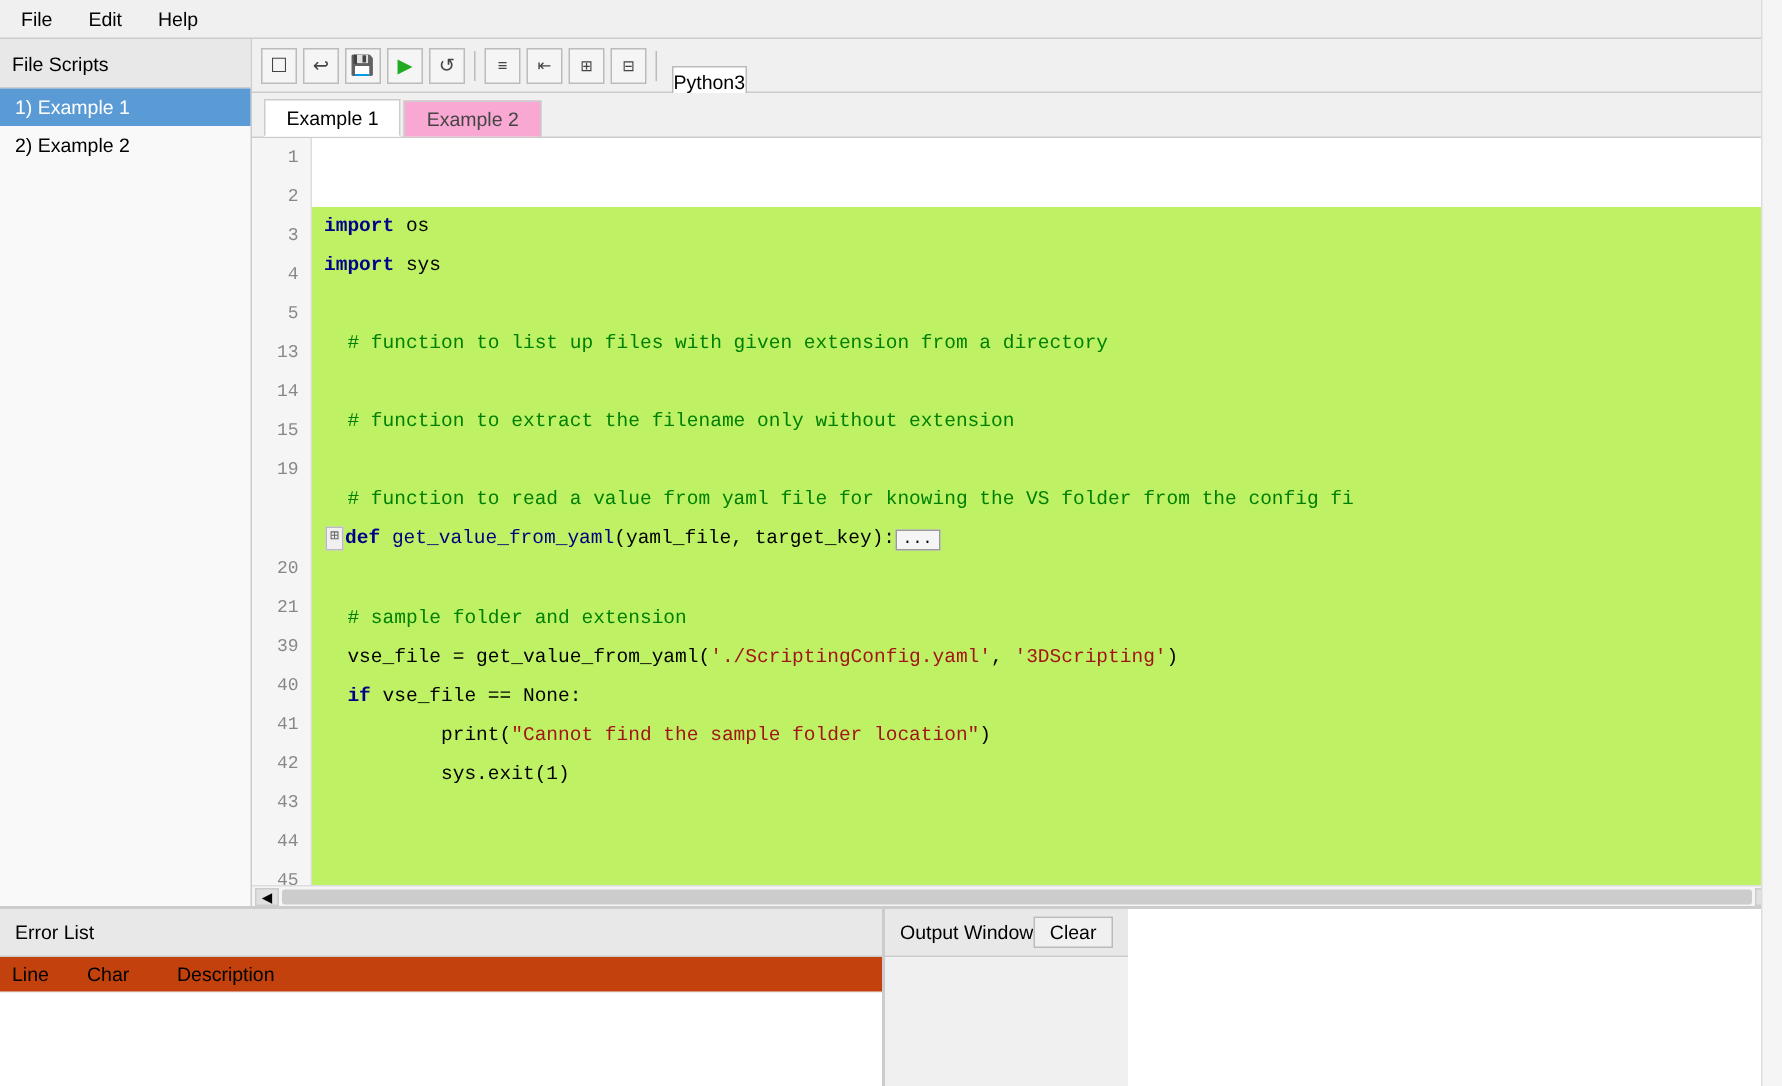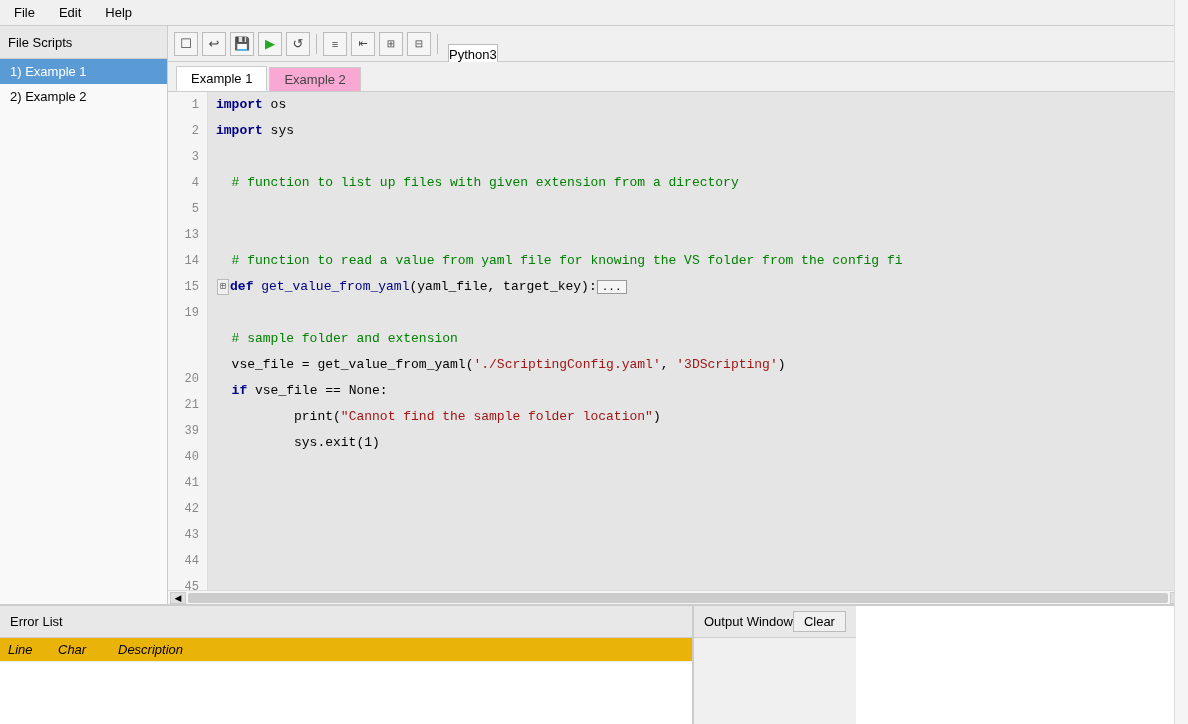--- a/index.html
+++ b/index.html
@@ -154,21 +154,22 @@
       text-align: right;
       min-width: 40px;
       overflow: hidden;
       flex-shrink: 0;
       user-select: none;
     }
     .code-content {
       flex: 1;
       overflow: auto;
       padding: 0 8px;
-      background: #e5e5e5;
+      background: #bef264;
+      margin-top: 46px;
     }
     .code-line {
       line-height: 26px;
       white-space: pre;
       color: #000;
     }
     .code-line .kw { color: #00008b; font-weight: bold; }
     .code-line .fn { color: #000080; }
     .code-line .cm { color: #008000; }
     .code-line .st { color: #a31515; }
@@ -196,21 +197,21 @@
       flex-direction: column;
       height: 120px;
       flex-shrink: 0;
       border-top: 2px solid #ccc;
     }
     .bottom-panels-row {
       display: flex;
       height: 100%;
     }
     .error-panel {
-      width: 694px;
+      width: 590px;
       border-right: 2px solid #ccc;
       display: flex;
       flex-direction: column;
       justify-content: flex-end;
     }
     .panel-title {
       background: #e8e8e8;
       border-bottom: 1px solid #ccc;
       padding: 4px 10px;
       font-size: 13px;
@@ -239,22 +240,21 @@
       padding: 2px 10px;
       cursor: pointer;
       font-size: 13px;
     }
     .error-table-header {
       display: flex;
       padding: 4px 8px;
       font-size: 13px;
       color: #000;
       border-bottom: 1px solid #eee;
-      background: #eab308;
-      font-style: italic;
+      background: #c2410c;
     }
     .col-line { width: 50px; }
     .col-char { width: 60px; }
     .col-desc { flex: 1; }
     .panel-content {
       flex: 1;
       overflow: auto;
       background: #fff;
     }
   </style>
@@ -324,20 +324,21 @@
 
         <div class="code-line"><span class="kw">import</span> sys</div>
 
         <div class="code-line">&nbsp;</div>
 
         <div class="code-line">  <span class="cm"># function to list up files with given extension from a directory</span></div>
 
 
         <div class="code-line">&nbsp;</div>
 
+        <div class="code-line">  <span class="cm"># function to extract the filename only without extension</span></div>
 
 
         <div class="code-line">&nbsp;</div>
 
         <div class="code-line">  <span class="cm"># function to read a value from yaml file for knowing the VS folder from the config fi</span></div>
 
         <div class="code-line"><span class="collapse-btn">⊞</span><span class="kw">def</span> <span class="fn">get_value_from_yaml</span>(yaml_file, target_key):<span style="border:1px solid #999;background:#f5f5f5;padding:0 4px;font-size:11px;">...</span></div>
 
         <div class="code-line">&nbsp;</div>
 

